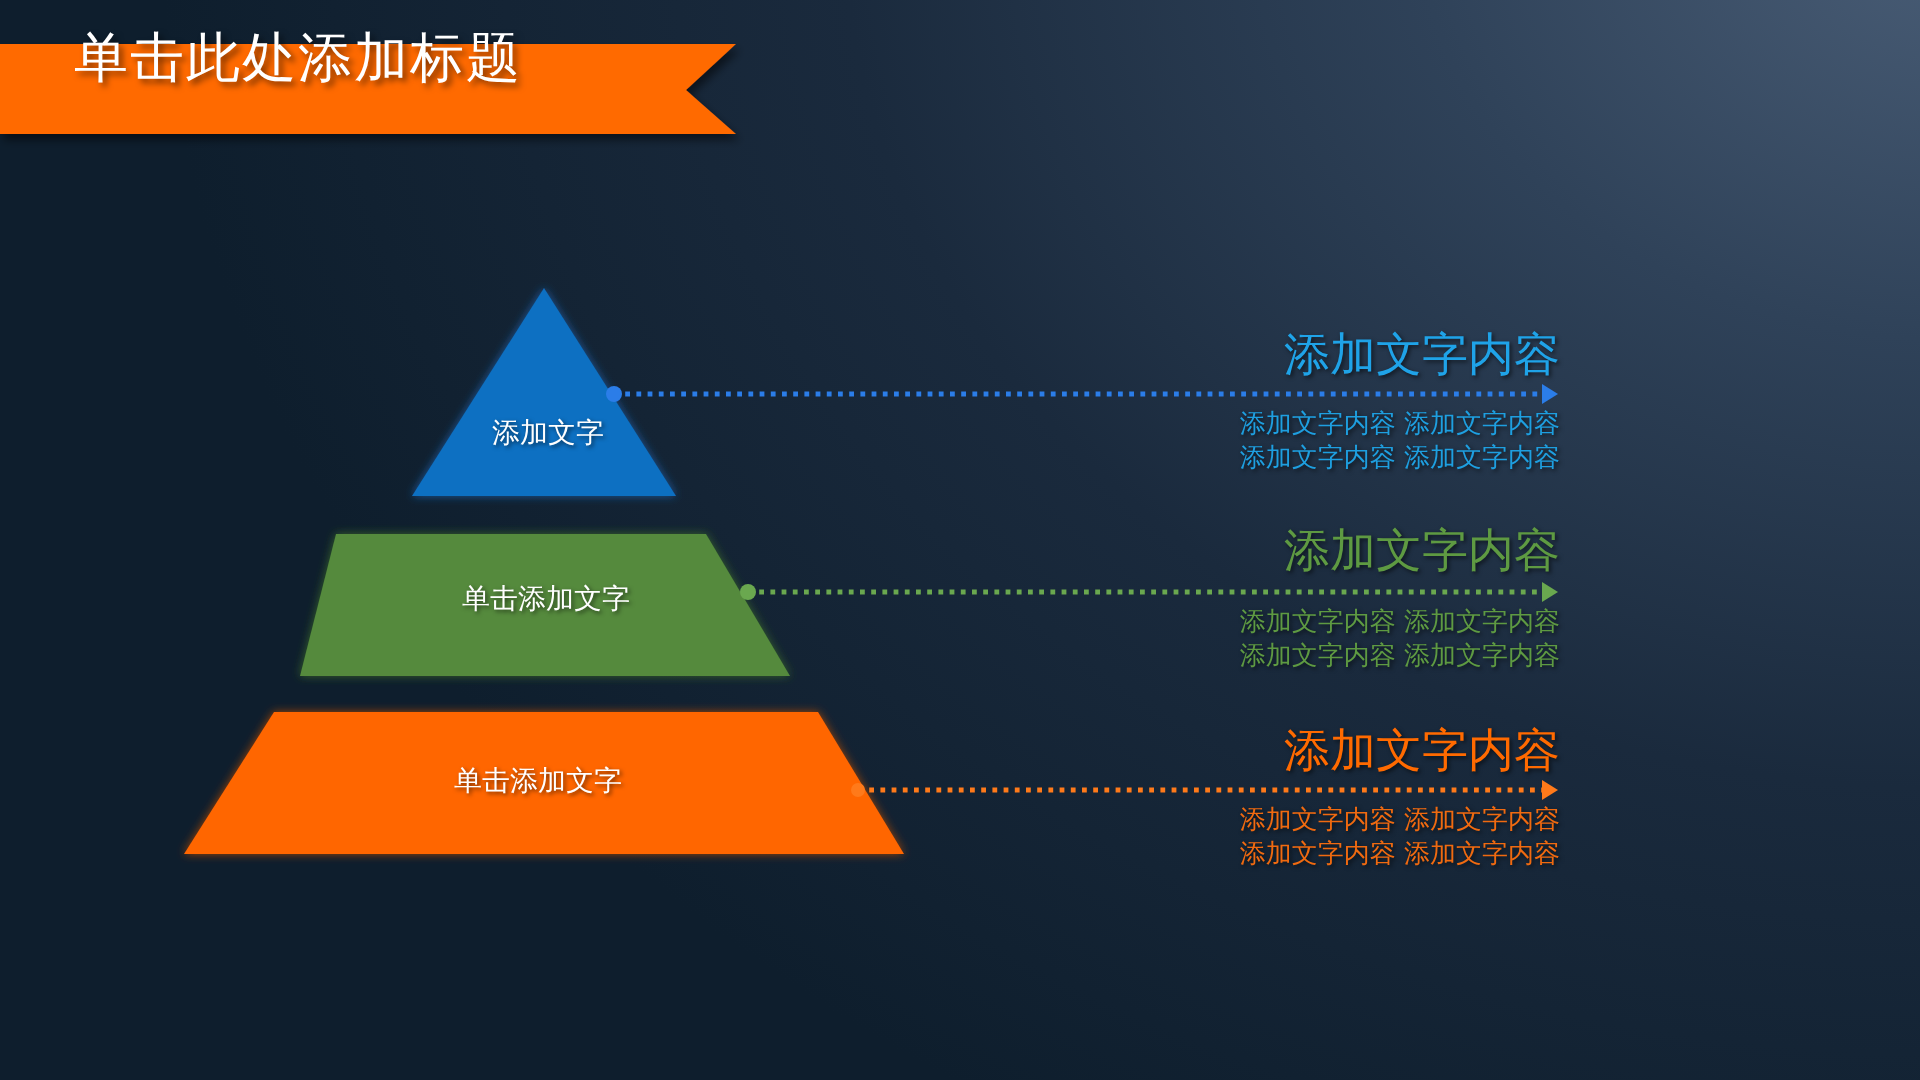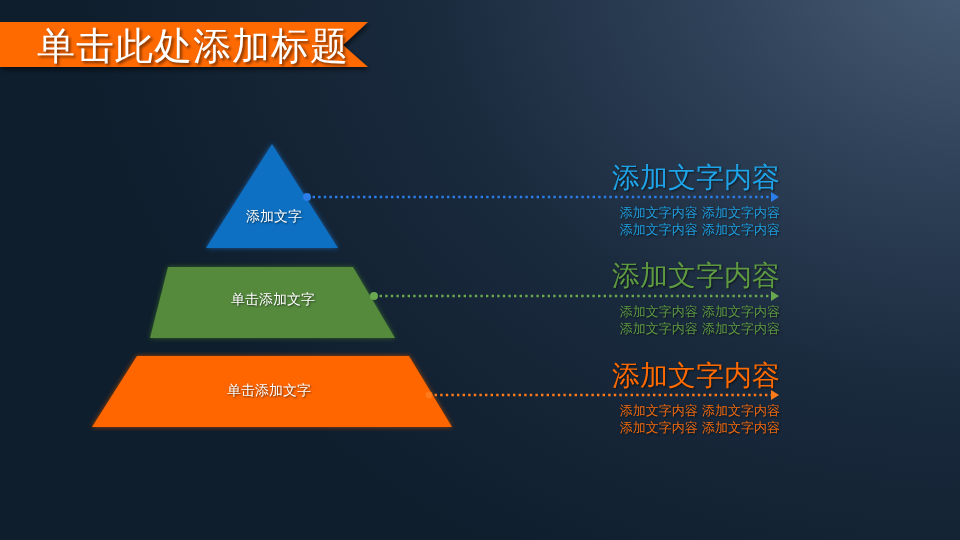--- a/index.html
+++ b/index.html
@@ -3,34 +3,34 @@
 <meta charset="utf-8">
 <style>
   html, body { margin: 0; padding: 0; }
   body {
     width: 960px; height: 540px; overflow: hidden; position: relative;
     font-family: "DejaVu Sans", "Liberation Sans", sans-serif;
     background: radial-gradient(ellipse 900px 700px at 980px -40px, #4a5e77 0%, #2f4259 30%, #1a2a3d 62%, #0e1e2d 100%);
   }
   .ribbon { position: absolute; left: 0; top: 0; width: 380px; height: 80px; }
   .title {
-    position: absolute; left: 37px; top: 24px; height: 44px; line-height: 44px;
-    font-size: 38px; color: #ffffff; letter-spacing: 1px;
+    position: absolute; left: 37px; top: 8px; height: 44px; line-height: 44px;
+    font-size: 27px; color: #ffffff; letter-spacing: 1px;
     text-shadow: 2px 2px 3px rgba(0,0,0,0.55);
     white-space: nowrap; cursor: text;
   }
   .diagram { position: absolute; left: 0; top: 0; width: 960px; height: 540px; }
   .shape-label {
     position: absolute; color: #ffffff; font-size: 14px; white-space: nowrap;
     transform: translateX(-50%);
     text-shadow: 1px 1px 2px rgba(0,0,0,0.6);
   }
   .block { position: absolute; right: 180px; text-align: right; }
   .block-title {
-    font-size: 28px; line-height: 28px; white-space: nowrap;
+    font-size: 23px; line-height: 28px; white-space: nowrap;
     text-shadow: 1px 1px 2px rgba(0,0,0,0.6);
   }
   .block-body {
     font-size: 13px; line-height: 17px; white-space: nowrap;
     text-shadow: 1px 1px 2px rgba(0,0,0,0.6);
   }
   .block-body div { display: block; }
 </style>
 </head>
 <body>

